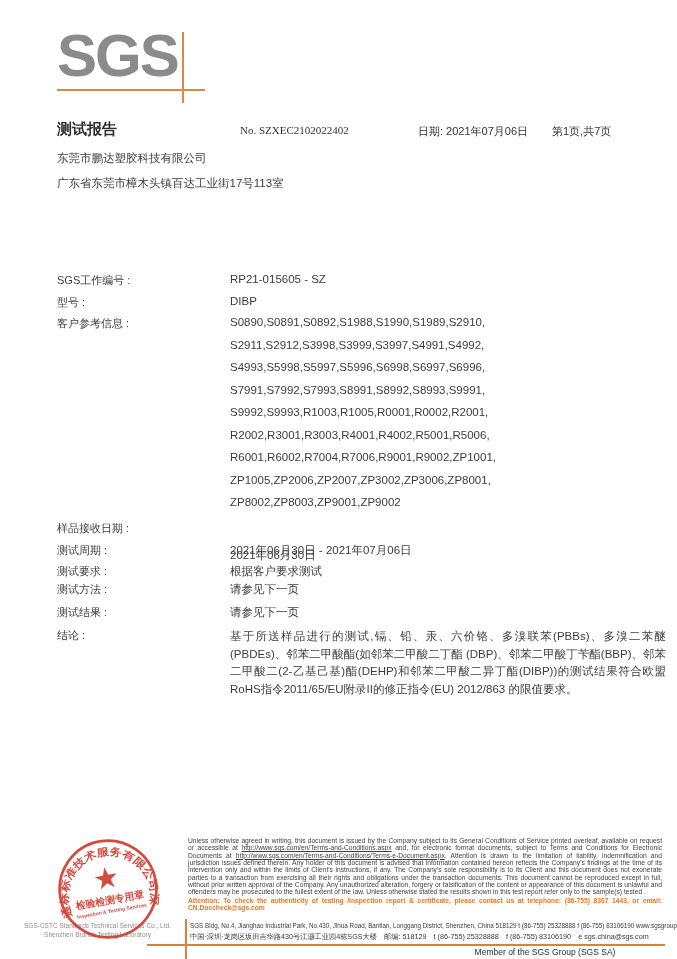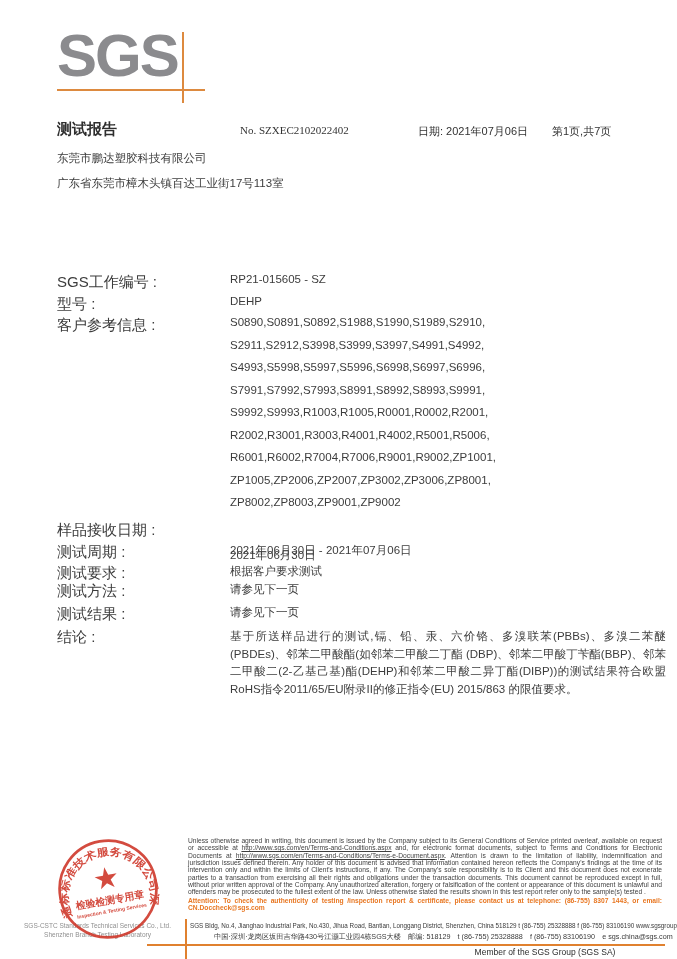--- a/index.html
+++ b/index.html
@@ -23,21 +23,21 @@
   .hdr { position:absolute; top:124px; font-size:11px; color:#333; }
   .hdr.no   { left:240px;font-family:Liberation Serif, serif; }
   .hdr.date { left:418px; }
   .hdr.page { left:552px; }
 
   .body-txt { font-size:11.5px; color:#3c3c3c; }
   .company  { position:absolute; left:57px; top:151px; }
   .company2 { position:absolute; left:57px; top:176px; }
   .intro    { position:absolute; left:57px; top:249px; }
 
-  .lbl { position:absolute; left:57px;  font-size:15px; color:#3c3c3c; }
+  .lbl { position:absolute; left:57px;  font-size:11px; color:#3c3c3c; }
   .val { position:absolute; left:230px; font-size:11.5px; color:#3c3c3c; }
 
   .conclusion-p {
     position:absolute; left:230px; top:628px; width:436px;
     font-size:11.5px; line-height:17.5px; color:#3c3c3c; text-align:justify;
   }
 
   
   .stamp-wrap { position:absolute; left:56px; top:837px; width:104px; height:104px; z-index:2; opacity:.9; }
   .stamp-caption {
@@ -45,21 +45,21 @@
     font-size:6.5px; line-height:9px; color:#8f8f8f; z-index:1;
   }
   .fineprint {
     position:absolute; left:188px; top:837px; width:474px;
     font-size:6.7px; line-height:7.35px; text-align:justify; color:#3f3f3f;
   }
   .fineprint .u { text-decoration:underline; }
   .attention { color:#e87722; font-weight:bold; margin-top:1px; }
   .addr-block { position:absolute; left:190px; top:921px; width:472px; color:#3a3a3a; }
   .addr-en { font-size:6.3px; line-height:10px; white-space:nowrap; }
-  .addr-cn { font-size:7.2px; line-height:12px; white-space:nowrap;margin-left:24px; }
+  .addr-cn { font-size:7.2px; line-height:12px; white-space:nowrap; }
   .foot-vline { position:absolute; left:185px; top:919px; width:2px; height:40px; background:#e0812f; }
   .foot-hline { position:absolute; left:147px; top:944px; width:518px; height:2px; background:#e0812f; }
   .member { position:absolute; left:430px; top:947px; width:230px; text-align:center; font-size:8.5px; color:#2b2b2b; }
 </style>
 </head>
 <body>
 
 <div class="page">
 
   <div class="logo-text">SGS</div>
@@ -72,21 +72,21 @@
   <div class="hdr page">第1页,共7页</div>
 
   <div class="company body-txt">东莞市鹏达塑胶科技有限公司</div>
   <div class="company2 body-txt">广东省东莞市樟木头镇百达工业街17号113室</div>
 
 
   <div class="lbl" style="top:273px">SGS工作编号 :</div>
   <div class="val" style="top:273px">RP21-015605 - SZ</div>
 
   <div class="lbl" style="top:295px">型号 :</div>
-  <div class="val" style="top:295px">DEHP</div>
+  <div class="val" style="top:295px">DIBP</div>
 
   <div class="lbl" style="top:316px">客户参考信息 :</div>
   <div class="val" style="top:316px">S0890,S0891,S0892,S1988,S1990,S1989,S2910,</div>
   <div class="val" style="top:339px">S2911,S2912,S3998,S3999,S3997,S4991,S4992,</div>
   <div class="val" style="top:361px">S4993,S5998,S5997,S5996,S6998,S6997,S6996,</div>
   <div class="val" style="top:384px">S7991,S7992,S7993,S8991,S8992,S8993,S9991,</div>
   <div class="val" style="top:406px">S9992,S9993,R1003,R1005,R0001,R0002,R2001,</div>
   <div class="val" style="top:429px">R2002,R3001,R3003,R4001,R4002,R5001,R5006,</div>
   <div class="val" style="top:451px">R6001,R6002,R7004,R7006,R9001,R9002,ZP1001,</div>
   <div class="val" style="top:474px">ZP1005,ZP2006,ZP2007,ZP3002,ZP3006,ZP8001,</div>
@@ -101,21 +101,21 @@
   <div class="lbl" style="top:564px">测试要求 :</div>
   <div class="val" style="top:564px">根据客户要求测试</div>
 
   <div class="lbl" style="top:582px">测试方法 :</div>
   <div class="val" style="top:582px">请参见下一页</div>
 
   <div class="lbl" style="top:605px">测试结果 :</div>
   <div class="val" style="top:605px">请参见下一页</div>
 
   <div class="lbl" style="top:628px">结论 :</div>
-  <div class="conclusion-p">基于所送样品进行的测试,镉、铅、汞、六价铬、多溴联苯(PBBs)、多溴二苯醚(PBDEs)、邻苯二甲酸酯(如邻苯二甲酸二丁酯 (DBP)、邻苯二甲酸丁苄酯(BBP)、邻苯二甲酸二(2-乙基己基)酯(DEHP)和邻苯二甲酸二异丁酯(DIBP))的测试结果符合欧盟RoHS指令2011/65/EU附录II的修正指令(EU) 2015/863 的限值要求。</div>
+  <div class="conclusion-p">基于所送样品进行的测试,镉、铅、汞、六价铬、多溴联苯(PBBs)、多溴二苯醚(PBDEs)、邻苯二甲酸酯(如邻苯二甲酸二丁酯 (DBP)、邻苯二甲酸丁苄酯(BBP)、邻苯二甲酸二(2-乙基己基)酯(DEHP)和邻苯二甲酸二异丁酯(DIBP))的测试结果符合欧盟RoHS指令2011/65/EU附录II的修正指令(EU) 2012/863 的限值要求。</div>
 
   <div class="stamp-wrap">
     <svg viewBox="0 0 100 100" width="104" height="104">
       <g transform="rotate(-10 50 50)">
         <circle cx="50" cy="50" r="46.5" fill="none" stroke="#cf382b" stroke-width="2.6"></circle>
         <defs>
           <path id="ringArc" d="M 12,70 A 40,40 0 1 1 88,70" fill="none"></path>
         </defs>
         <text fill="#cf382b" font-size="10" font-weight="bold">
           <textPath href="#ringArc" startOffset="0" textLength="200" lengthAdjust="spacingAndGlyphs">通标标准技术服务有限公司深圳分公司</textPath>

